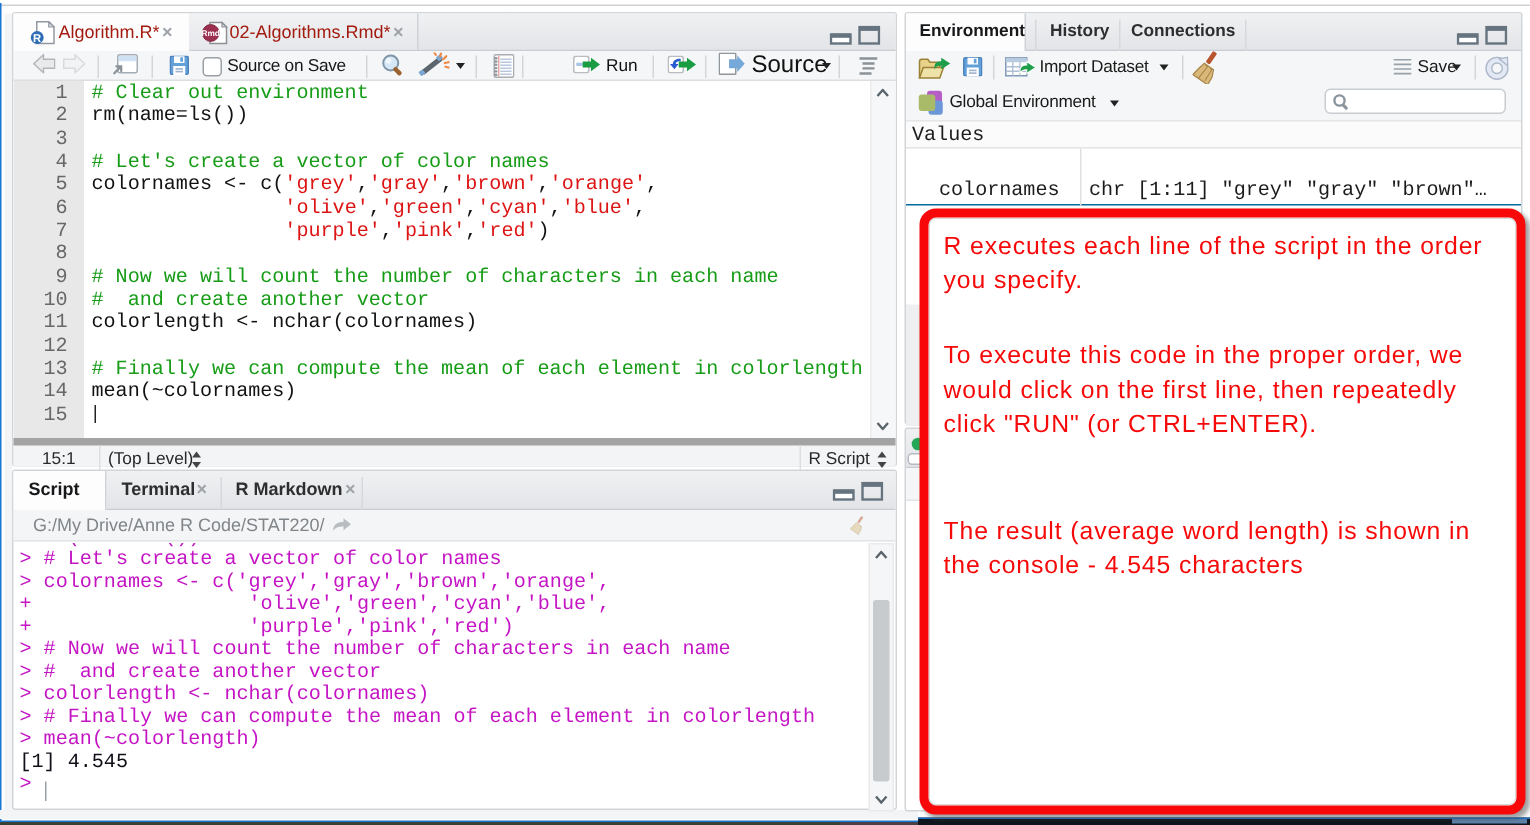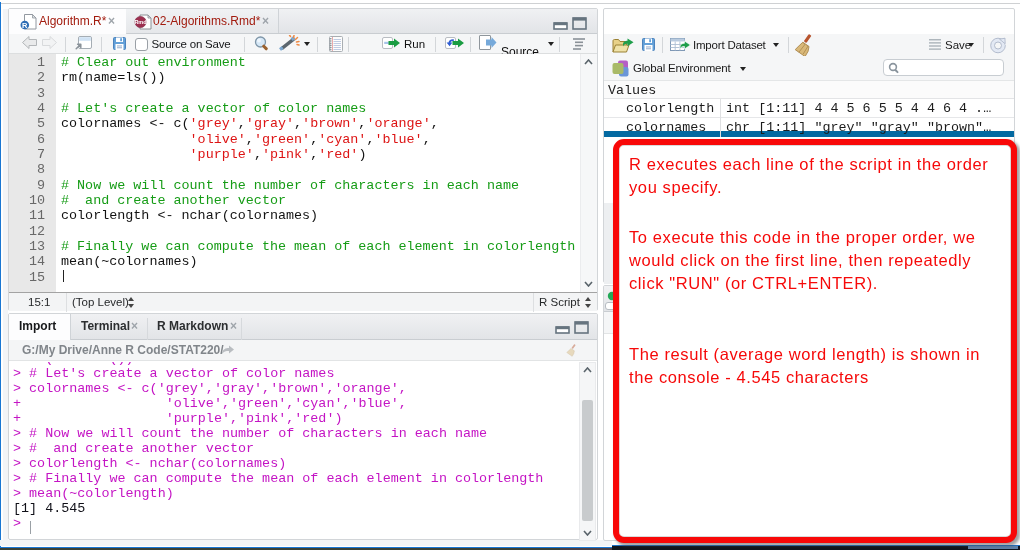--- a/index.html
+++ b/index.html
@@ -143,21 +143,21 @@
     <svg class="abs" style="left:436px;top:3px;" width="20" height="12" viewBox="0 0 20 12">
       <rect x="0.5" y="0.5" width="10" height="11" rx="1.5" fill="#fff" stroke="#b9bdc2"></rect>
       <path d="M8.8 2.2 C5.6 1.8 3.6 3.6 3.5 5.6 L1.6 5.6 L4.6 9.2 L7.4 5.6 L5.5 5.6 C5.7 4.4 6.8 3.6 8.8 4 Z" fill="#2d5bd1"></path>
       <path d="M7.5 4 L13 4 L13 1.5 L19 6 L13 10.5 L13 8 L7.5 8 Z" fill="#1a9c42"></path>
     </svg>
     <div class="sep" style="left:461px;top:3px;height:15px;"></div>
     <svg class="abs" style="left:470px;top:1px;" width="18" height="16" viewBox="0 0 18 16">
       <rect x="0.5" y="0.5" width="11" height="14" rx="0.5" fill="#fff" stroke="#8f969c"></rect>
       <path d="M7 4.5 L12.5 4.5 L12.5 2 L17.5 7.5 L12.5 13 L12.5 10.5 L7 10.5 Z" fill="#76a9da"></path>
     </svg>
-    <span class="abs" style="left:492px;top:11px;font-size:12px;color:#111;">Source</span>
+    <span class="abs" style="left:492px;top:1px;font-size:16px;color:#111;">Source</span>
     <div class="caret" style="left:539px;top:8px;"></div>
     <div class="sep" style="left:550px;top:3px;height:15px;"></div>
     <svg class="abs" style="left:561px;top:4px;" width="15" height="12" viewBox="0 0 15 12">
       <g stroke="#8a9197" stroke-width="1.6">
           <line x1="3" y1="1" x2="15" y2="1"></line>
           <line x1="5" y1="4.3" x2="13" y2="4.3"></line>
           <line x1="5" y1="7.6" x2="13" y2="7.6"></line>
           <line x1="3" y1="11" x2="11" y2="11"></line>
         </g>
     </svg>
@@ -199,52 +199,52 @@
 
     <div class="abs" style="right:0;top:0;width:17px;height:100%;background:#f6f7f8;border-left:1px solid #ebecee;"></div>
     <svg class="abs" style="right:4px;top:5px;" width="9" height="6" viewBox="0 0 9 6">
         <path d="M1 5 L4.5 1 L8 5" fill="none" stroke="#5a646b" stroke-width="1.6"></path>
       </svg>
     <svg class="abs" style="right:4px;bottom:5px;" width="9" height="6" viewBox="0 0 9 6">
         <path d="M1 1 L4.5 5 L8 1" fill="none" stroke="#5a646b" stroke-width="1.6"></path>
       </svg>
   </div>
 
-  <div class="abs" style="left:0;top:283px;width:100%;height:19px;background:#f3f4f5;border-top:1px solid #a3a3a3;font-size:11.5px;color:#26282a;">
+  <div class="abs" style="left:0;top:283px;width:100%;height:19px;background:#f3f4f5;border-top:5px solid #a3a3a3;font-size:11.5px;color:#26282a;">
     <span class="abs" style="left:19px;top:3px;">15:1</span>
     <div class="sep" style="left:56.8px;top:0;height:19px;background:#dddfe1;"></div>
     <span class="abs" style="left:63px;top:3px;">(Top Level)</span>
     <div class="updn ut abs" style="left:119px;top:4px;"></div>
     <div class="updn dt abs" style="left:119px;top:11px;"></div>
     <div class="sep" style="left:524.4px;top:0;height:19px;background:#dddfe1;"></div>
     <span class="abs" style="left:530px;top:3px;">R Script</span>
     <div class="updn ut abs" style="left:576px;top:4px;"></div>
     <div class="updn dt abs" style="left:576px;top:11px;"></div>
   </div>
 </div>
 
 <div class="pane" style="left:8px;top:313px;width:590px;height:227px;">
   <div class="tabbar" style="top:0;height:26px;">
     <div class="tab-active" style="left:0;width:62px;"></div>
-    <span class="abs" style="left:10px;top:5px;font-size:12px;font-weight:bold;color:#17181a;">Import</span>
+    <span class="abs" style="left:10px;top:5px;font-size:12px;font-weight:bold;color:#17181a;">Script</span>
     <span class="abs" style="left:72px;top:5px;font-size:12px;font-weight:bold;color:#2c2e30;">Terminal</span>
     <span class="abs tabx" style="left:122px;top:5px;">×</span>
     <span class="abs" style="left:148px;top:5px;font-size:12px;font-weight:bold;color:#2c2e30;">R Markdown</span>
     <span class="abs tabx" style="left:221px;top:5px;">×</span>
     <div class="sep" style="left:138px;top:4px;height:22px;background:#d6d9dc;"></div>
     <div class="sep" style="left:232px;top:4px;height:22px;background:#d6d9dc;"></div>
     <svg class="abs" style="left:546px;top:7px;" width="34" height="13" viewBox="0 0 34 13">
       <rect x="1" y="6" width="13" height="6" fill="#fff" stroke="#66747f" stroke-width="1.6"></rect>
       <rect x="1" y="5.4" width="13" height="2.8" fill="#66747f"></rect>
       <rect x="20" y="1" width="13" height="11" fill="none" stroke="#66747f" stroke-width="1.6"></rect>
       <rect x="20" y="0.6" width="13" height="3" fill="#66747f"></rect>
     </svg>
   </div>
   <div class="abs" style="left:0;top:26px;width:100%;height:21px;background:#f4f5f6;border-bottom:1px solid #e2e4e5;">
-    <span class="abs" style="left:13px;top:3px;font-size:12px;font-weight:bold;color:#80858a;">G:/My Drive/Anne R Code/STAT220/</span>
+    <span class="abs" style="left:13px;top:3px;font-size:12px;font-weight:normal;color:#80858a;">G:/My Drive/Anne R Code/STAT220/</span>
     <svg class="abs" style="left:211px;top:4px;" width="15" height="12" viewBox="0 0 15 12">
       <path d="M2 10 C2 5 6 4 9 4 L9 1.5 L14 5.5 L9 9.5 L9 7 C6 7 3.5 7.5 2 10 Z" fill="#b9bdc1"></path>
     </svg>
     <svg class="abs" style="left:556px;top:4px;opacity:0.45;" width="15" height="15" viewBox="0 0 17 22">
         <g transform="scale(0.8)">
       <rect x="11" y="0" width="3.2" height="9" rx="1" fill="#b8542e" transform="rotate(35 12.6 4.5)"></rect>
       <path d="M4 9.5 L11.5 9.5 L13.5 14 L14 20 L2 20 L3 14 Z" fill="#d9b879" stroke="#a8854a" stroke-width="0.8" transform="rotate(35 8 15)"></path>
         </g>
     </svg>
   </div>
@@ -270,20 +270,35 @@
         <path d="M1 5 L4.5 1 L8 5" fill="none" stroke="#5a646b" stroke-width="1.6"></path>
       </svg>
     <svg class="abs" style="right:3px;bottom:4px;" width="9" height="6" viewBox="0 0 9 6">
         <path d="M1 1 L4.5 5 L8 1" fill="none" stroke="#5a646b" stroke-width="1.6"></path>
       </svg>
     <div class="abs" style="left:2px;top:37px;width:11px;height:121px;background:#c8cbcd;border-radius:2px;"></div>
   </div>
 </div>
 
 <div class="pane" style="left:603px;top:8px;width:412px;height:275px;">
+  <div class="tabbar" style="top:0;height:25px;">
+    <div class="tab-active" style="left:0;width:80px;"></div>
+    <span class="abs" style="left:9px;top:6px;font-size:11.5px;font-weight:bold;color:#17181a;">Environment</span>
+    <span class="abs" style="left:96px;top:6px;font-size:11.5px;font-weight:bold;color:#2c2e30;">History</span>
+    <span class="abs" style="left:150px;top:6px;font-size:11.5px;font-weight:bold;color:#2c2e30;">Connections</span>
+    <div class="sep" style="left:86px;top:4px;height:21px;background:#d6d9dc;"></div>
+    <div class="sep" style="left:142px;top:4px;height:21px;background:#d6d9dc;"></div>
+    <div class="sep" style="left:226px;top:4px;height:21px;background:#d6d9dc;"></div>
+    <svg class="abs" style="left:367px;top:8px;" width="34" height="13" viewBox="0 0 34 13">
+      <rect x="1" y="6" width="13" height="6" fill="#fff" stroke="#66747f" stroke-width="1.6"></rect>
+      <rect x="1" y="5.4" width="13" height="2.8" fill="#66747f"></rect>
+      <rect x="20" y="1" width="13" height="11" fill="none" stroke="#66747f" stroke-width="1.6"></rect>
+      <rect x="20" y="0.6" width="13" height="3" fill="#66747f"></rect>
+    </svg>
+  </div>
   <div class="abs" style="left:0;top:25px;width:100%;height:23px;background:#f5f6f7;">
     <span class="abs" style="left:89px;top:5px;font-size:11.5px;letter-spacing:-0.2px;color:#1a1a1a;">Import Dataset</span>
     <div class="caret abs" style="left:169px;top:9px;"></div>
     <span class="abs" style="left:341px;top:5px;font-size:11.5px;color:#1a1a1a;">Save</span>
     <div class="caret abs" style="left:364px;top:9px;"></div>
     <div class="sep" style="left:58px;top:3px;height:16px;"></div>
     <div class="sep" style="left:184px;top:3px;height:16px;"></div>
     <div class="sep" style="left:379px;top:3px;height:16px;"></div>
   </div>
   <div class="abs" style="left:0;top:25px;width:100%;height:23px;">
@@ -342,25 +357,21 @@
       <rect x="0.5" y="3" width="11" height="11" rx="2" fill="#a9ba68"></rect>
     </svg>
     <span class="abs" style="left:29px;top:5px;font-size:11.5px;letter-spacing:-0.2px;color:#1a1a1a;">Global Environment</span>
     <div class="caret abs" style="left:136px;top:10px;"></div>
     <div class="abs" style="left:279px;top:2px;width:121px;height:17px;background:#fff;border:1px solid #c8cdd2;border-radius:4px;"></div>
     <svg class="abs" style="left:284px;top:5px;" width="13" height="13" viewBox="0 0 13 13">
       <circle cx="5" cy="5" r="3.4" fill="none" stroke="#8a949d" stroke-width="1.6"></circle>
       <rect x="7.6" y="6.9" width="2" height="4.6" rx="1" fill="#8a949d" transform="rotate(-45 8.6 9.2)"></rect>
     </svg>
   </div>
-  <div class="abs" style="left:0;top:90px;width:100%;height:19px;border-bottom:1px solid #e6e7e9;">
-    <span class="mono abs" style="left:22px;top:2px;color:#1c1c1c;">colorlength</span>
-    <span class="mono abs" style="left:122px;top:2px;color:#1c1c1c;">int [1:11] 4 4 5 6 5 5 4 4 6 4 .…</span>
-  </div>
-  <div class="abs" style="left:0;top:109px;width:100%;height:19px;border-bottom:6px solid #0369a1;">
+  <div class="abs" style="left:0;top:109px;width:100%;height:19px;border-bottom:1px solid #0369a1;">
     <span class="mono abs" style="left:22px;top:2px;color:#1c1c1c;">colornames</span>
     <span class="mono abs" style="left:122px;top:2px;color:#1c1c1c;">chr [1:11] "grey" "gray" "brown"…</span>
   </div>
   <div class="abs" style="left:115.5px;top:90px;width:1px;height:38px;background:#dfe0e2;"></div>
 
   <div class="abs" style="left:0;top:194px;width:100%;height:81px;background:#edeff1;"></div>
 </div>
 
 <div class="pane" style="left:603px;top:285px;width:412px;height:256px;">
   <div class="tabbar" style="top:0;height:26px;"></div>

